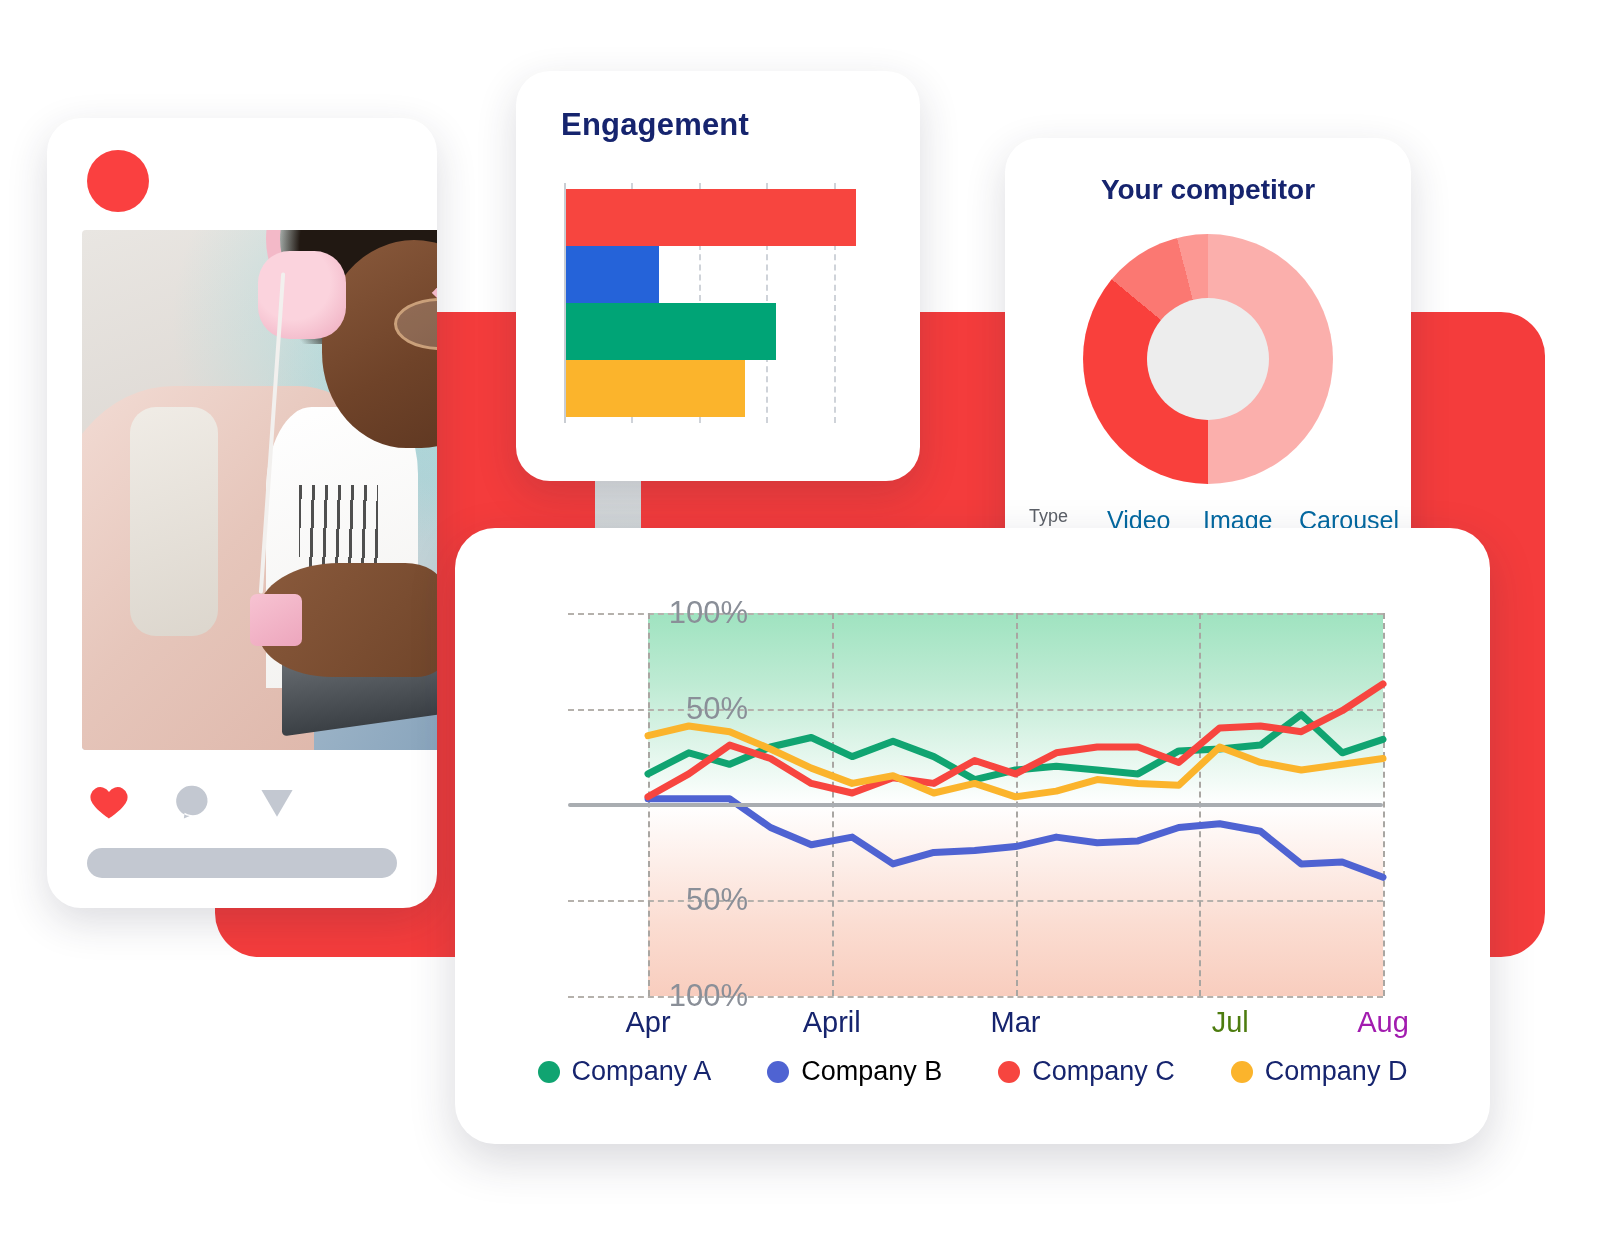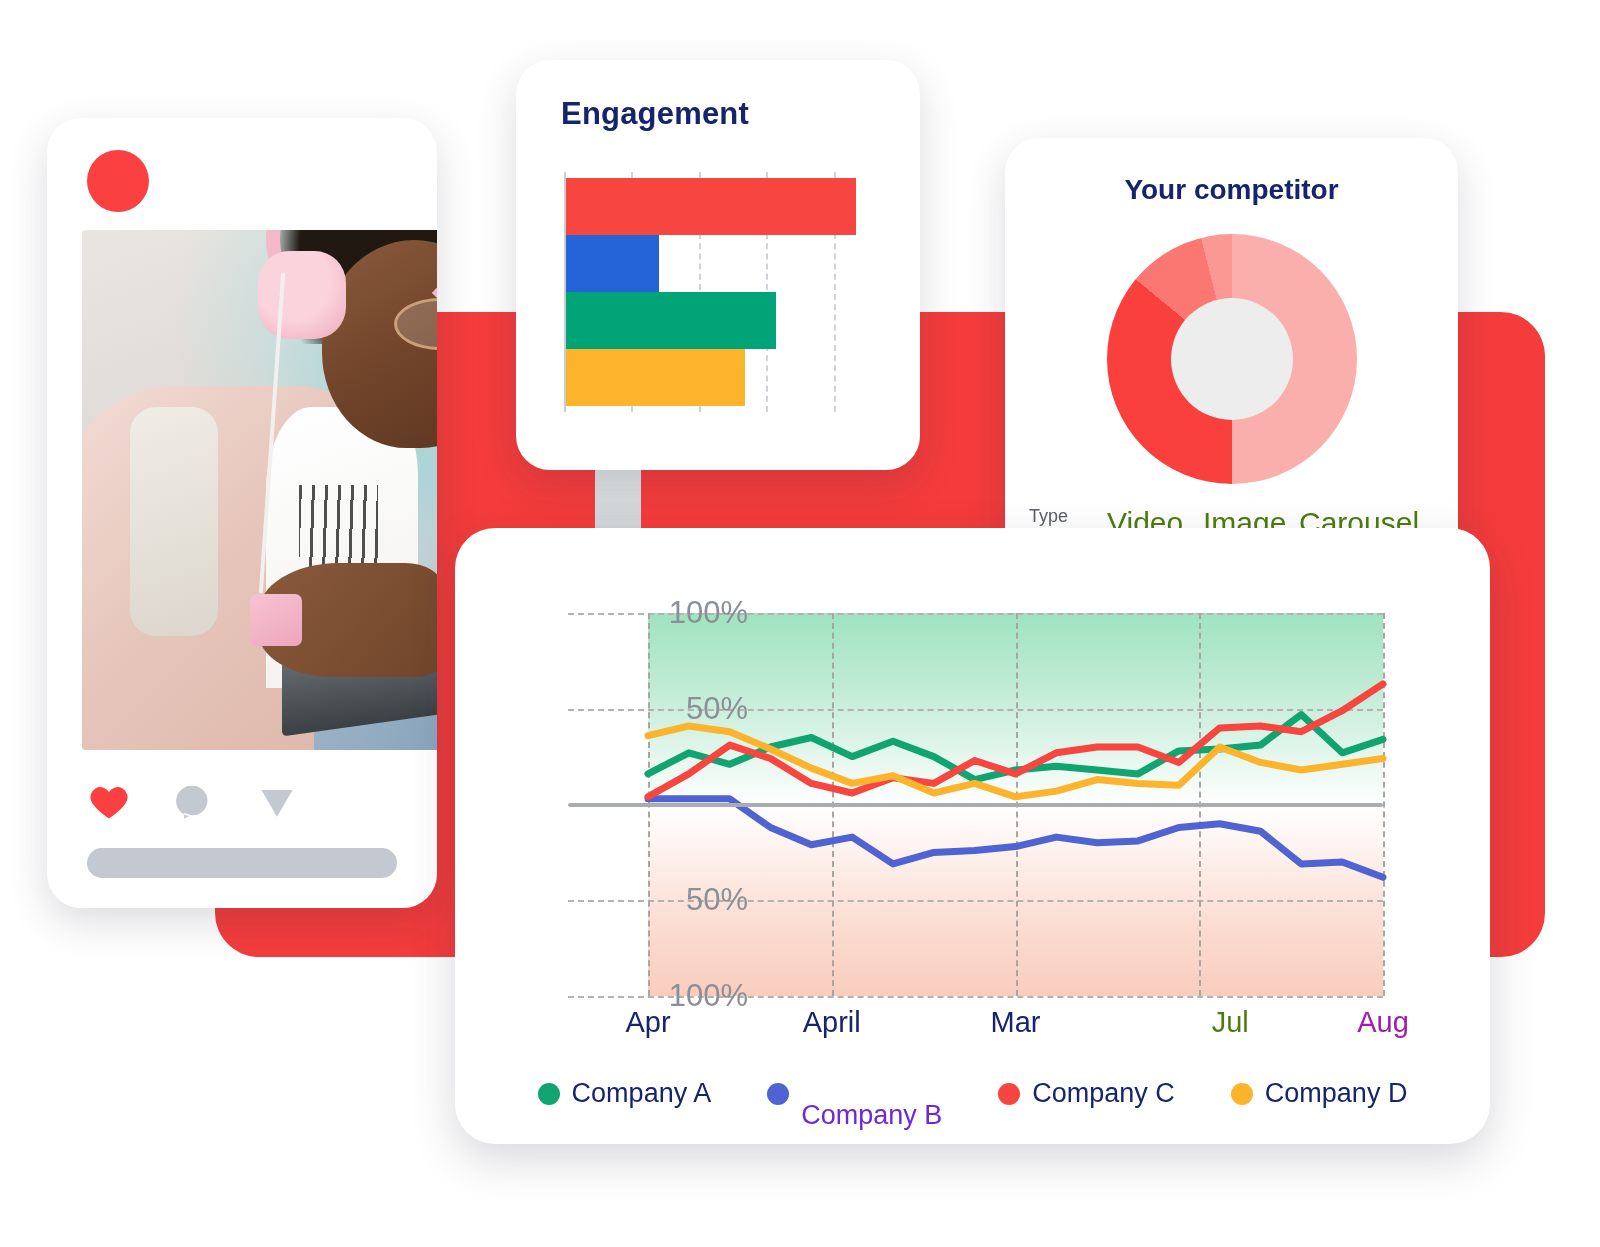--- a/index.html
+++ b/index.html
@@ -57,47 +57,47 @@
   .ph-watch{position:absolute;left:42%;top:70%;width:13%;height:10%;border-radius:7px;
     background:linear-gradient(150deg,#f7c3d2 0%,#eda6bd 100%);}
   .ph-cord{position:absolute;left:47%;top:8%;width:4px;height:62%;background:#f2f0ee;
     transform:rotate(4deg);border-radius:3px;}
 
   
   .stand{position:absolute;left:595px;top:455px;width:46px;height:82px;
          background:linear-gradient(180deg,#e4e7e8 0%,#cfd4d6 100%);border-radius:8px;}
 
   
-  .eng-card{position:absolute;left:516px;top:60px;width:404px;height:410px;
+  .eng-card{position:absolute;left:516px;top:71px;width:404px;height:410px;
             background:#ffffff;border-radius:34px;
             box-shadow:0 14px 40px rgba(40,40,60,.16);}
   .eng-title{position:absolute;left:45px;top:36px;font-size:31px;font-weight:bold;letter-spacing:.2px;}
   .eng-plot{position:absolute;left:48px;top:112px;width:310px;height:240px;}
   .eng-axis-y{position:absolute;left:0;top:0;width:2px;height:100%;background:#C9CDD3;}
   .eng-grid{position:absolute;top:0;width:0;height:100%;border-left:2px dashed #CFD3D9;}
   .eng-bars{position:absolute;left:2px;top:6px;width:100%;height:228px;display:flex;flex-direction:column;}
   .eng-bar{height:25%;}
   .eng-ticks{position:absolute;left:48px;top:360px;width:310px;height:30px;}
   .eng-tick{position:absolute;transform:translateX(-50%);font-size:22px;color:#8A8F98;white-space:nowrap;}
 
   
   .comp-card{position:absolute;left:1005px;top:138px;width:406px;height:502px;
              background:#ffffff;border-radius:34px;
-             box-shadow:0 14px 40px rgba(40,40,60,.16);padding-left:47px;}
+             box-shadow:0 14px 40px rgba(40,40,60,.16);}
   .comp-title{position:absolute;left:0;top:36px;width:100%;text-align:center;
               font-size:28px;font-weight:bold;}
   .donut-wrap{position:absolute;left:50%;top:96px;transform:translateX(-50%);width:250px;height:250px;}
   .donut{width:250px;height:250px;border-radius:50%;}
   .donut-hole{position:absolute;left:50%;top:50%;transform:translate(-50%,-50%);
               width:122px;height:122px;border-radius:50%;background:#EDEDED;}
   .comp-table{position:absolute;left:18px;top:368px;width:382px;}
   .ct-row{display:flex;align-items:flex-start;height:34px;}
   .ct-head{width:78px;flex:none;font-size:18px;color:#5C6068;padding-left:6px;}
   .ct-cell{width:96px;flex:none;}
-  .ct-type{font-size:30px;color:#4d7c0f;}
+  .ct-type{font-size:25px;color:#0369a1;}
   .ct-posts{font-size:23px;font-weight:bold;color:#101318;}
   .ct-avg{font-size:21px;color:#171A1F;}
   .ct-meter{width:72px;height:7px;border-radius:4px;margin-top:5px;}
 
   
   .line-card{position:absolute;left:455px;top:528px;width:1035px;height:616px;
              background:#ffffff;border-radius:40px;
              box-shadow:0 16px 46px rgba(40,40,60,.18);}
   .lc-plot{position:absolute;left:193px;top:85px;width:735px;height:383px;}
   .lc-band-top{position:absolute;left:0;top:0;width:100%;height:50%;
@@ -271,21 +271,21 @@
         <div class="lc-xlab" style="left: 928px; color: #a21caf;">Aug</div>
       </div>
 
     <div class="lc-legend" id="lcLegend">
         <div class="lg-item">
           <span class="lg-dot" style="background: rgb(16, 164, 113);"></span>
           <span class="lg-txt" style="color: rgb(22, 36, 110);">Company A</span>
         </div>
         <div class="lg-item">
           <span class="lg-dot" style="background: rgb(79, 99, 210);"></span>
-          <span class="lg-txt" style="color: #6d28d9; margin-top: 44px;">Company B</span>
+          <span class="lg-txt" style="color: #000000;">Company B</span>
         </div>
         <div class="lg-item">
           <span class="lg-dot" style="background: rgb(247, 69, 63);"></span>
           <span class="lg-txt" style="color: rgb(22, 36, 110);">Company C</span>
         </div>
         <div class="lg-item">
           <span class="lg-dot" style="background: rgb(251, 180, 44);"></span>
           <span class="lg-txt" style="color: rgb(22, 36, 110);">Company D</span>
         </div>
       </div>

